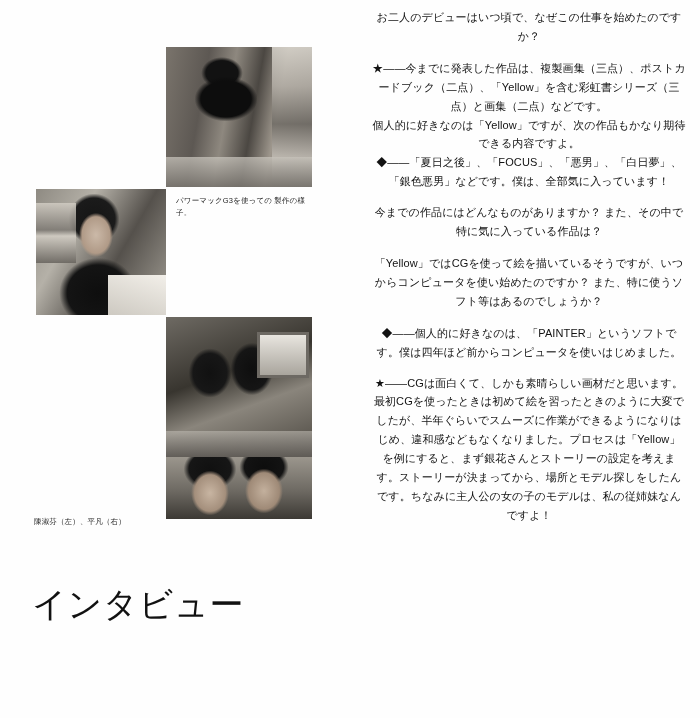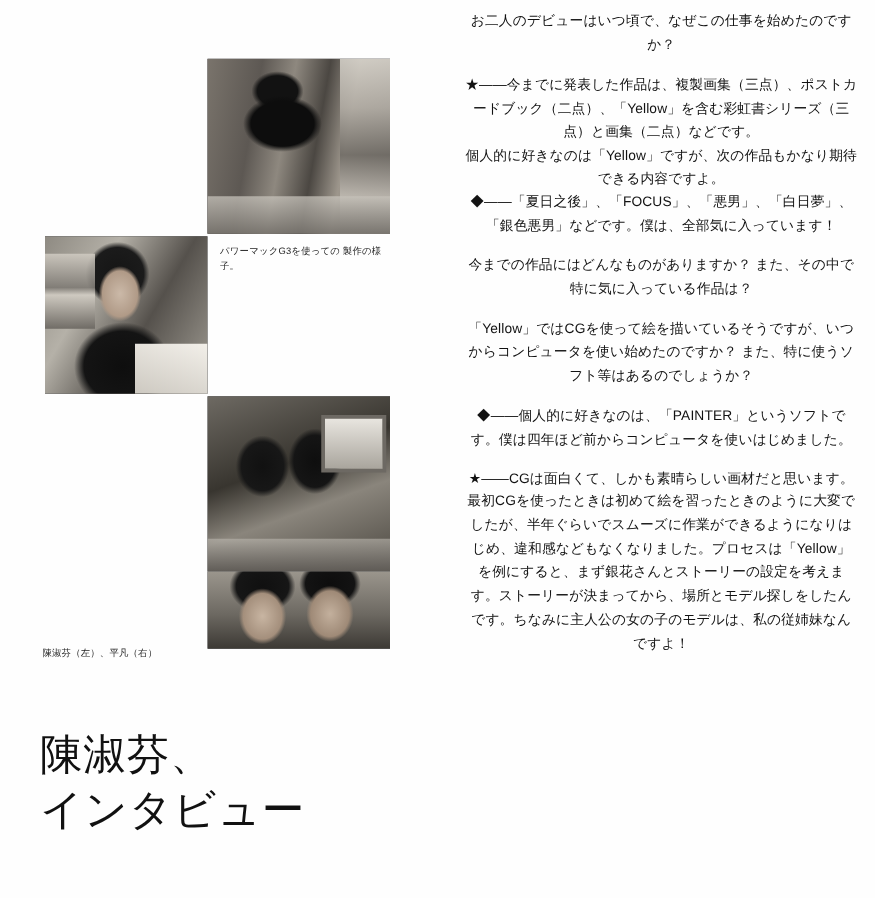--- a/index.html
+++ b/index.html
@@ -159,20 +159,21 @@
   }
   .caption-1 {
     left: 176px;
     top: 158px;
     width: 130px;
   }
   .caption-2 {
     left: 34px;
     top: 480px;
     width: 140px;
+    font-family: Liberation Mono, monospace;
   }
 
   
   .big-title {
     position: absolute;
     left: 32px;
     top: 546px;
     width: 300px;
     font-size: 34px;
     line-height: 1.28;
@@ -235,21 +236,20 @@
     <div class="photo photo-5">
       <div class="inner"></div>
     </div>
 
     <div class="caption caption-1">パワーマックG3を使っての
 製作の様子。</div>
 
     <div class="caption caption-2">陳淑芬（左）、平凡（右）</div>
 
     <div class="big-title">
-      <span>陳淑芬、</span>
       <span>インタビュー</span>
     </div>
   </div>
 
   <div class="text-col" id="interview-body">
       <p class="para q">
         <span class="line">お二人のデビューはいつ頃で、なぜこの仕事を始めたのですか？</span>
       </p>
       <p class="para">
       </p>

